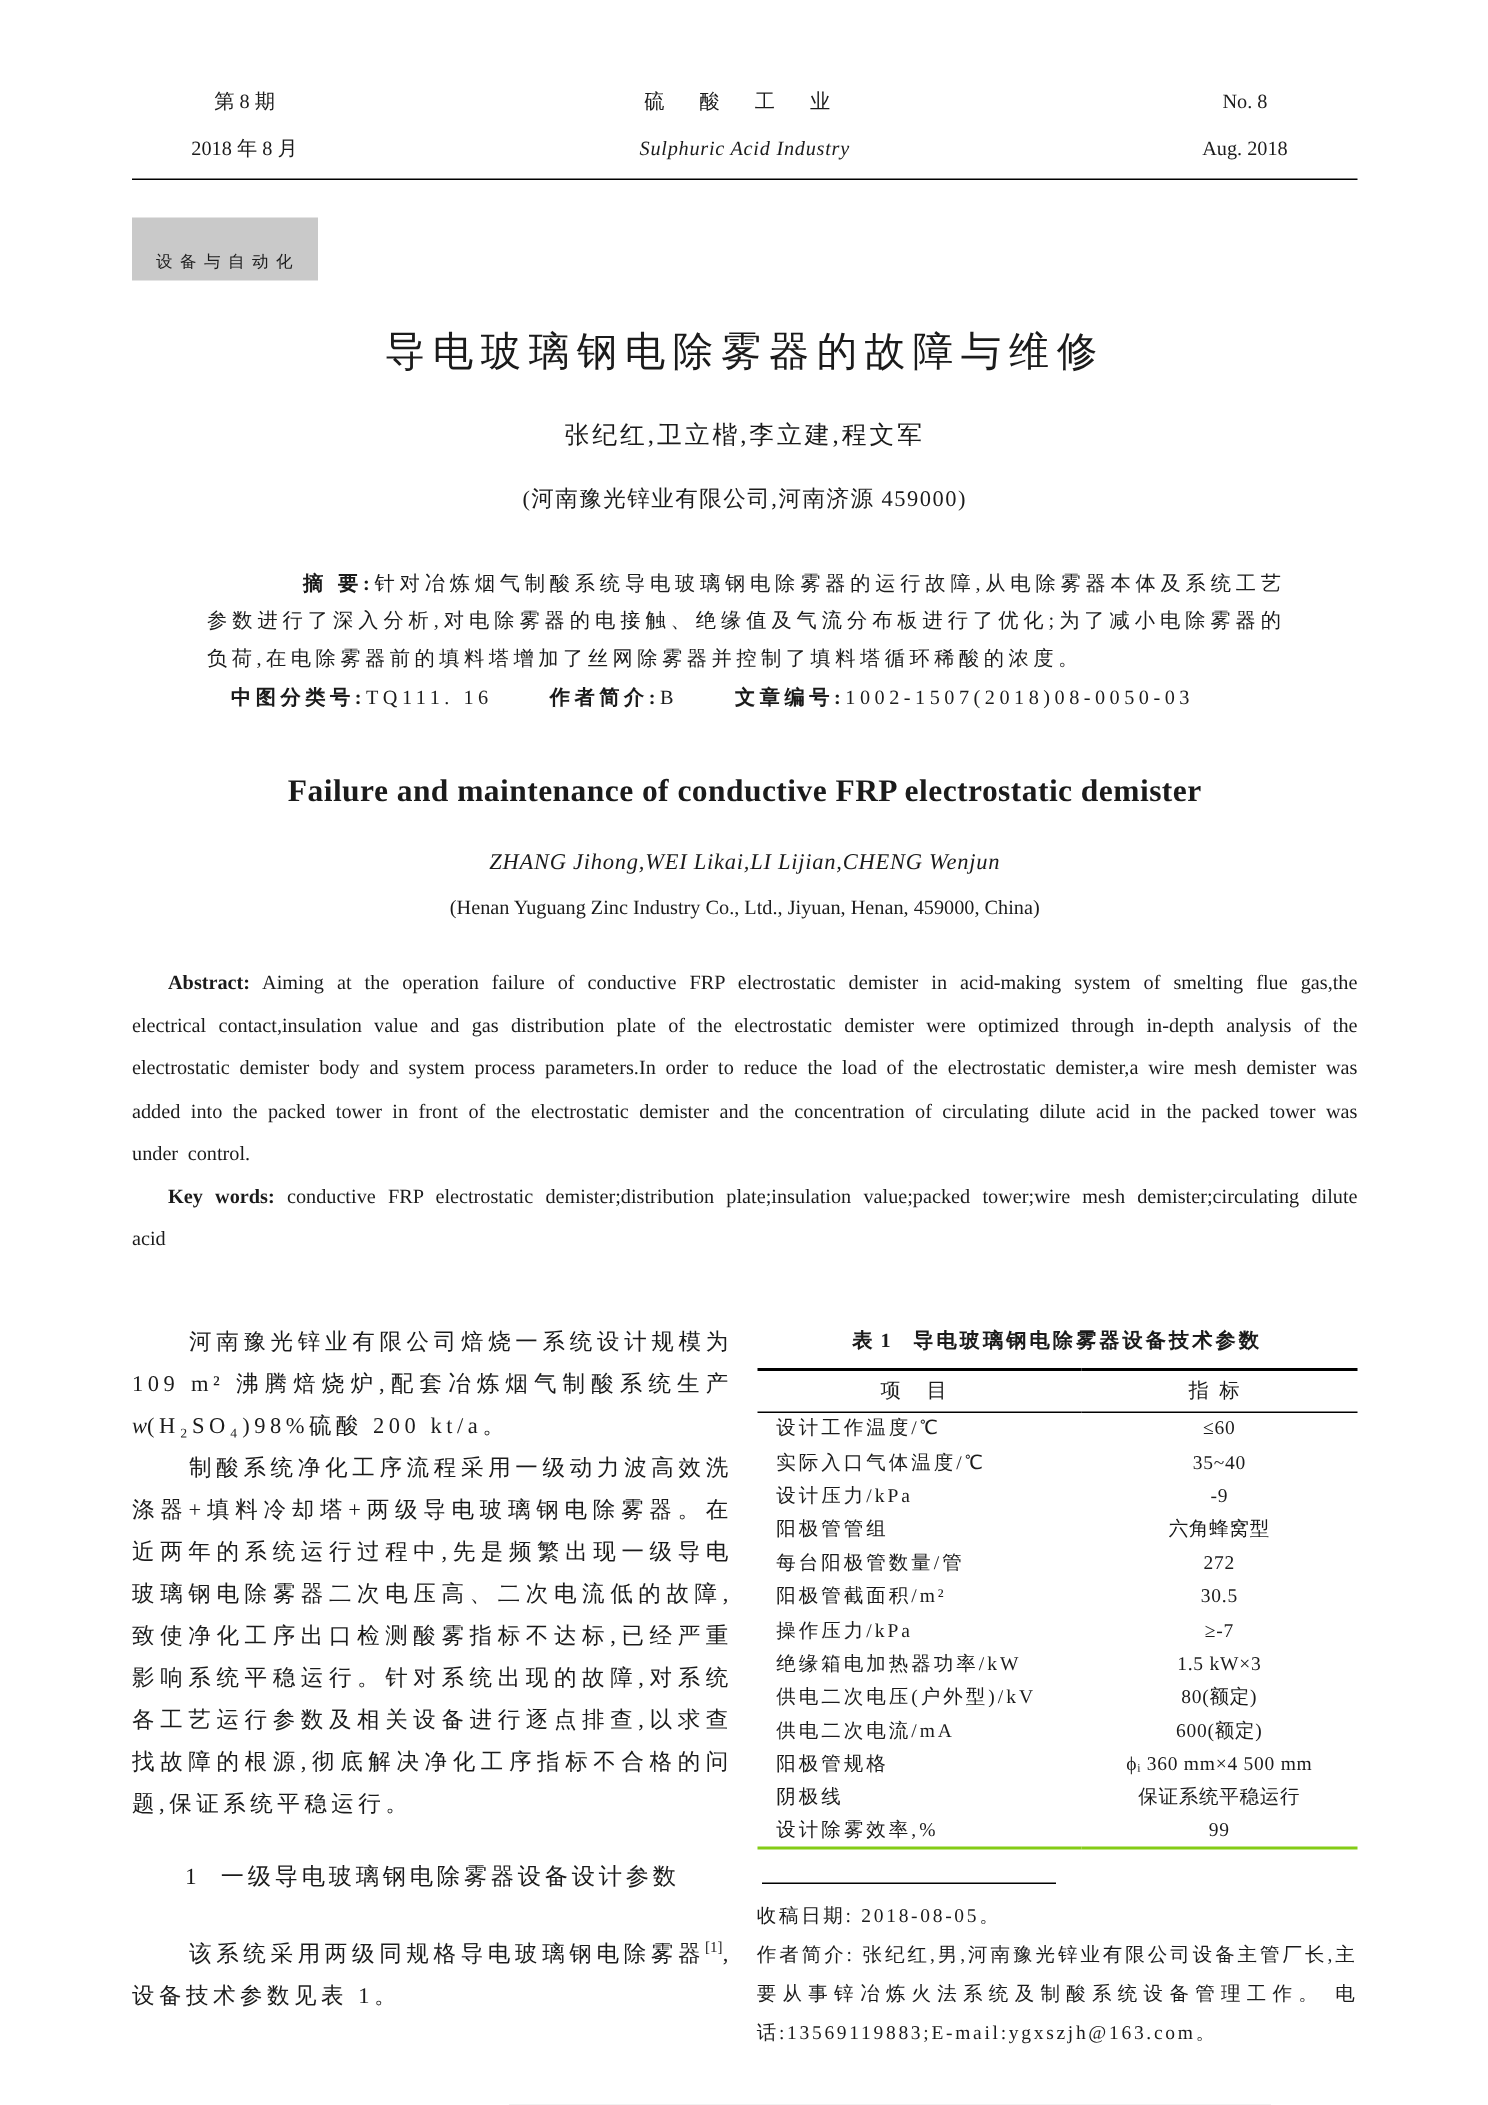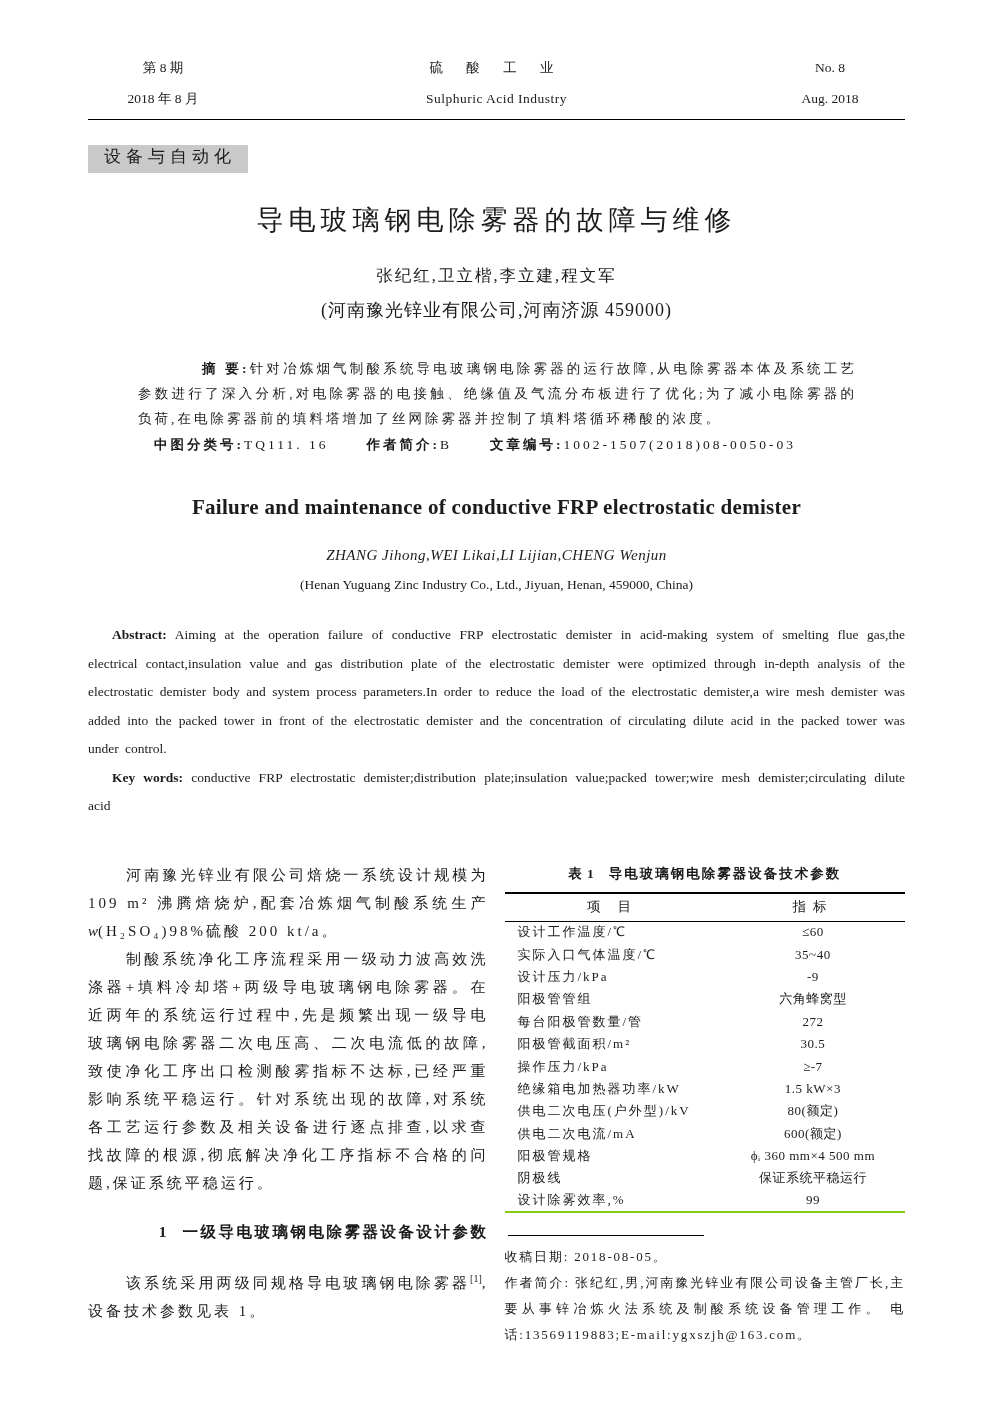--- a/index.html
+++ b/index.html
@@ -11,31 +11,31 @@
   }
   .content { padding:52px 87px 0 88px; }
 
   
   .jheader { display:flex; justify-content:space-between; font-size:13.5px;gap:32px; }
   .jh-left, .jh-right { width:150px; line-height:31px; }
   .jh-left { text-align:center; }
   .jh-right { text-align:center; }
   .jh-center { text-align:center; line-height:31px; }
   .jh-zh { letter-spacing:10px; }
-  .jh-en { letter-spacing:0.5px; }
+  .jh-en { font-style:italic; letter-spacing:0.5px; }
   .header-rule { border-top:1.6px solid #000; margin-top:5px; }
 
   .badge {
     display:inline-block; margin-top:25px; background:#c9c9c9;
-    font-size:17px; letter-spacing:5px; padding:0 12px 5px 16px;
+    font-size:11px; letter-spacing:5px; padding:22px 12px 5px 16px;
   }
 
   .title-zh { text-align:center; margin-top:29px; font-size:27px; font-weight:normal; letter-spacing:5px; }
   .authors-zh { text-align:center; margin-top:27px; font-size:16.5px; letter-spacing:2px; }
-  .affil-zh { text-align:center; margin-top:11px; font-size:18px; letter-spacing:1px; }
+  .affil-zh { text-align:center; margin-top:22px; font-size:15px; letter-spacing:1px; }
 
   
   .abs-wrap { margin:34px 48px 0 50px; font-size:13.5px; line-height:25px; letter-spacing:3px; }
   .abs-p { text-align:justify; text-indent:64px; }
   .kw-line { margin-left:16px; margin-top:1px; }
   .clc-line { margin-left:16px; margin-top:1px; }
   .clc-gap { display:inline-block; width:38px; }
   b.lbl { font-weight:bold; }
 
   
@@ -43,21 +43,21 @@
   .authors-en { text-align:center; margin-top:27px; font-size:15px; font-style:italic; letter-spacing:0.5px; }
   .affil-en { text-align:center; margin-top:13px; font-size:13.5px; }
   .abs-en { margin-top:28px; font-size:13.5px; line-height:28.5px; text-align:justify; word-spacing:3px; }
   .abs-en p { text-indent:24px; }
 
   
   .columns { display:flex; gap:16px; margin-top:40px; }
   .col { width:400.5px; }
   .col-left { font-size:15px; line-height:28px; letter-spacing:3px; text-align:justify; }
   .col-left p { text-indent:38px; }
-  .sec-heading { margin:21px 0 19px 0; font-weight:bold; font-size:15.5px; letter-spacing:2.5px; text-align:right; }
+  .sec-heading { margin:21px 0 19px 0; font-weight:normal; font-size:15.5px; letter-spacing:2.5px; text-align:center; }
   .sec-no { display:inline-block; margin-right:16px; letter-spacing:0; }
   sup.ref { font-size:10px; vertical-align:super; letter-spacing:0; }
   .ital { font-style:italic; letter-spacing:0; }
 
   
   .tbl-caption { text-align:center; font-weight:bold; font-size:13.5px; letter-spacing:2px; margin-top:4px; margin-bottom:9px; }
   .tbl-caption .cap-no { margin-right:14px; letter-spacing:1px; }
   table.ptable { width:100%; border-collapse:collapse; border-top:2px solid #000; border-bottom:2px solid #84cc16; }
   table.ptable thead th { font-weight:normal; font-size:13.5px; letter-spacing:7px; padding:4px 0 5px 0; border-bottom:1.5px solid #000; }
   table.ptable td { height:22.4px; font-size:13px; white-space:nowrap; }

